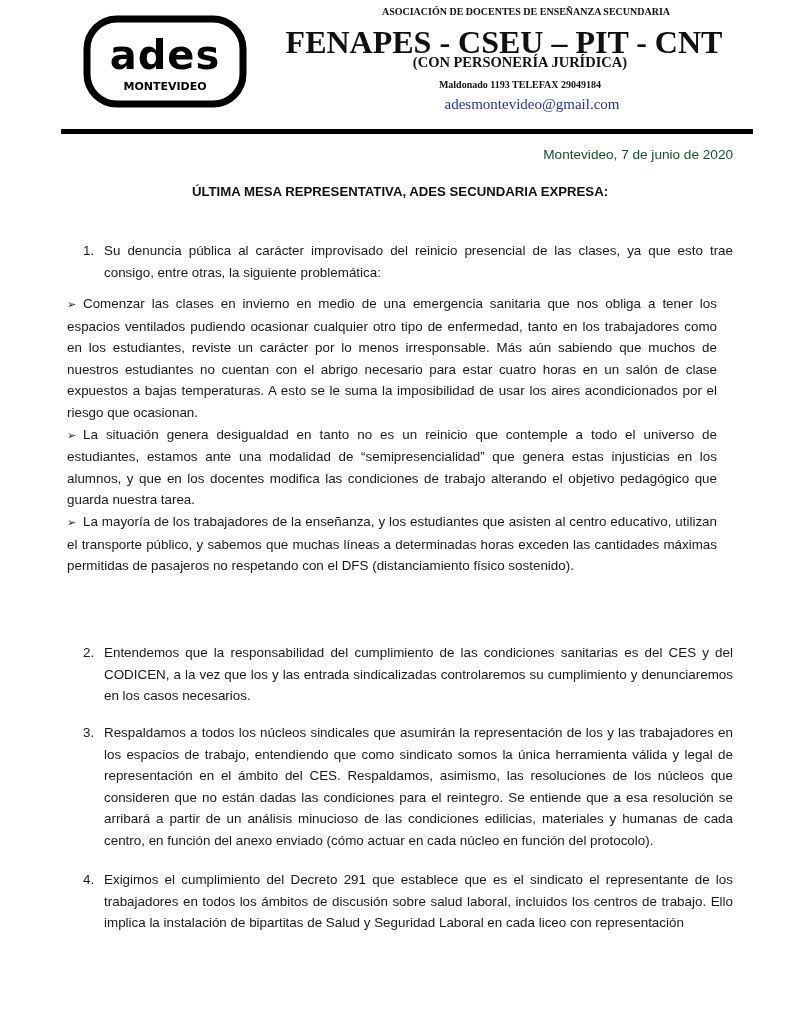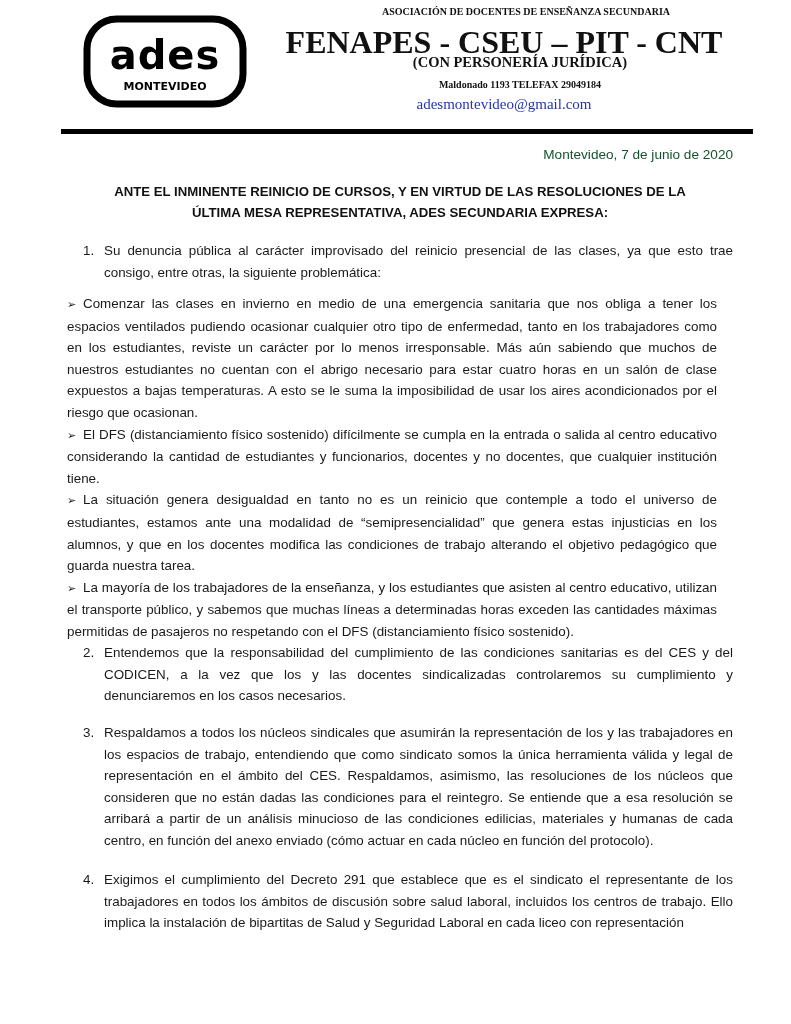--- a/index.html
+++ b/index.html
@@ -8,21 +8,21 @@
 
   
   .logo { position: absolute; left: 83px; top: 15px; width: 164px; height: 93px; }
   .lh { position: absolute; left: 300px; width: 460px; text-align: center;
         font-family: "Liberation Serif", serif; font-weight: bold; color: #111; }
   .lh-org { top: 6px; font-size: 10px; letter-spacing: 0; white-space: nowrap; left: 300px; width: 452px; }
   .lh-fed { top: 24px; font-size: 32px; white-space: nowrap; left: 284px; width: 440px; }
   .lh-legal { top: 54px; font-size: 14.5px; white-space: nowrap; left: 300px; width: 440px; }
   .lh-legal .normal { font-weight: bold; }
   .lh-addr { top: 79px; font-size: 10px; white-space: nowrap; left: 300px; width: 440px; }
-  .lh-email { top: 96px; font-size: 15px; font-weight: normal; color: #2233bb; white-space: nowrap; left: 284px; width: 440px; }
+  .lh-email { top: 96px; font-size: 15px; font-weight: normal; color: #2233bb; white-space: nowrap; left: 312px; width: 440px; }
   .rule { position: absolute; left: 61px; top: 129px; width: 692px; height: 5px; background: #000; }
 
   
   .txt { font-family: "Liberation Sans", sans-serif; font-size: 13.4px; color: #1a1a1a; }
   .date { position: absolute; top: 147px; right: 58px; font-family: "Liberation Sans", sans-serif; font-size: 13.6px; color: #14532d; }
   .headline { position: absolute; left: 60px; width: 680px; top: 181px; text-align: center;
               font-family: "Liberation Sans", sans-serif; font-weight: bold; font-size: 13.2px;
               line-height: 21px; color: #111; }
 
   .block { position: absolute; left: 83px; width: 650px; text-align: justify; line-height: 21.6px; }
@@ -49,39 +49,37 @@
   <div class="lh lh-fed">FENAPES - CSEU – PIT - CNT</div>
   <div class="lh lh-legal"><span>(CON</span><span class="normal"> PERSONERÍA </span><span>JURÍDICA)</span></div>
   <div class="lh lh-addr">Maldonado 1193  TELEFAX 29049184</div>
   <div class="lh lh-email" style="color: rgb(34, 51, 187);">adesmontevideo@gmail.com</div>
 
   <div class="rule"></div>
 
   <div class="date">Montevideo, 7 de junio de 2020</div>
 
   <div class="headline">
-    <div>ANTE EL INMINENTE REINICIO DE CURSOS, Y EN VIRTUD DE LAS RESOLUCIONES DE LA</div>
     <div>ÚLTIMA MESA REPRESENTATIVA, ADES SECUNDARIA EXPRESA:</div>
   </div>
 
   <div class="block numbered txt" style="top:240px;">
     <span class="num">1.</span>
     <span class="body">Su denuncia pública al carácter improvisado del reinicio presencial de las clases, ya que esto trae consigo, entre otras, la siguiente problemática:</span>
   </div>
 
   <div class="bullets txt">
     <p class="bullet-p"><span class="arrow">➢</span><span>Comenzar las clases en invierno en medio de una emergencia sanitaria que nos obliga a tener los espacios ventilados pudiendo ocasionar cualquier otro tipo de enfermedad, tanto en los trabajadores como en los estudiantes, reviste un carácter por lo menos irresponsable. Más aún sabiendo que muchos de nuestros estudiantes no cuentan con el abrigo necesario para estar cuatro horas en un salón de clase expuestos a bajas temperaturas. A esto se le suma la imposibilidad de usar los aires acondicionados por el riesgo que ocasionan.</span></p>
-    <p class="bullet-p"><span class="arrow">➢</span><span>El DFS (distanciamiento físico sostenido) difícilmente se cumpla en la entrada o salida al centro educativo considerando la cantidad de estudiantes y funcionarios, docentes y no docentes, que cualquier institución tiene.</span></p>
     <p class="bullet-p"><span class="arrow">➢</span><span>La situación genera desigualdad en tanto no es un reinicio que contemple a todo el universo de estudiantes, estamos ante una modalidad de “semipresencialidad” que genera estas injusticias en los alumnos, y que en los docentes modifica las condiciones de trabajo alterando el objetivo pedagógico que guarda nuestra tarea.</span></p>
     <p class="bullet-p"><span class="arrow">➢</span><span>La mayoría de los trabajadores de la enseñanza, y los estudiantes que asisten al centro educativo, utilizan el transporte público, y sabemos que muchas líneas a determinadas horas exceden las cantidades máximas permitidas de pasajeros no respetando con el DFS (distanciamiento físico sostenido).</span></p>
   </div>
 
   <div class="block numbered txt" style="top:642px;">
     <span class="num">2.</span>
-    <span class="body">Entendemos que la responsabilidad del cumplimiento de las condiciones sanitarias es del CES y del CODICEN, a la vez que los y las docentes sindicalizadas controlaremos su cumplimiento y denunciaremos en los casos necesarios.</span>
+    <span class="body">Entendemos que la responsabilidad del cumplimiento de las condiciones sanitarias es del CES y del CODICEN, a la vez que los y las entrada sindicalizadas controlaremos su cumplimiento y denunciaremos en los casos necesarios.</span>
   </div>
 
   <div class="block numbered txt" style="top:722px;">
     <span class="num">3.</span>
     <span class="body">Respaldamos a todos los núcleos sindicales que asumirán la representación de los y las trabajadores en los espacios de trabajo, entendiendo que como sindicato somos la única herramienta válida y legal de representación en el ámbito del CES. Respaldamos, asimismo, las resoluciones de los núcleos que consideren que no están dadas las condiciones para el reintegro. Se entiende que a esa resolución se arribará a partir de un análisis minucioso de las condiciones edilicias, materiales y humanas de cada centro, en función del anexo enviado (cómo actuar en cada núcleo en función del protocolo).</span>
   </div>
 
   <div class="block numbered txt" style="top:869px;">
     <span class="num">4.</span>
     <span class="body">Exigimos el cumplimiento del Decreto 291 que establece que es el sindicato el representante de los trabajadores en todos los ámbitos de discusión sobre salud laboral, incluidos los centros de trabajo. Ello implica la instalación de bipartitas de Salud y Seguridad Laboral en cada liceo con representación</span>

